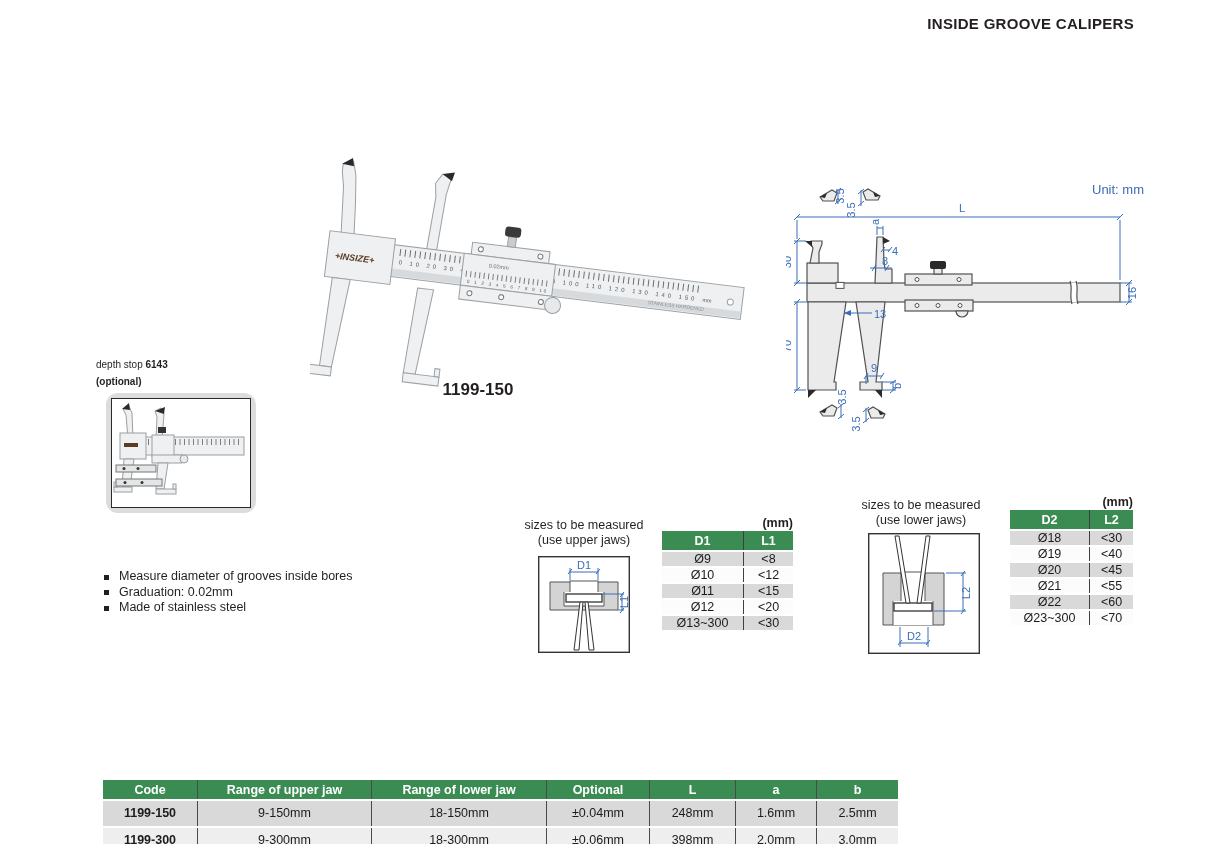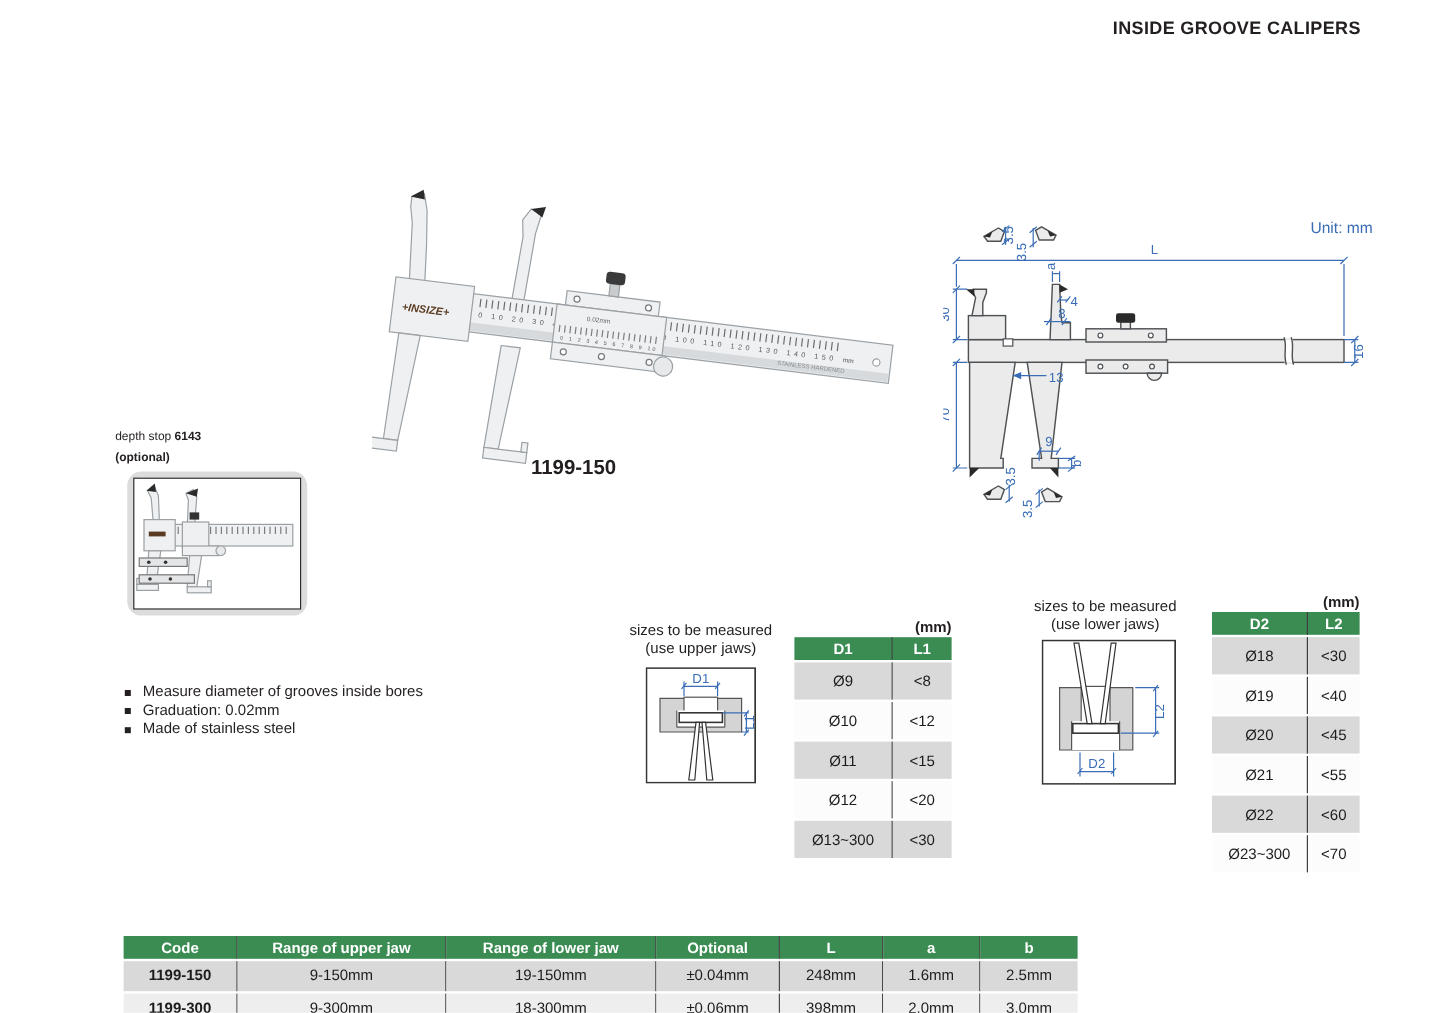--- a/index.html
+++ b/index.html
@@ -27,21 +27,21 @@
   #diag-upper{left:538px;top:556px;}
   #diag-lower{left:868px;top:533px;}
   .mmlab{font-size:12.5px;font-weight:bold;}
   #mm-upper{left:662px;top:516px;width:131px;text-align:right;}
   #mm-lower{left:1010px;top:495px;width:123px;text-align:right;}
   
   table{border-collapse:separate;border-spacing:0 2px;}
   th{background:#3b8c52;color:#fff;font-weight:bold;}
   .mini{table-layout:fixed;}
   .mini th{font-size:12.5px;height:19px;padding:0;text-align:center;}
-  .mini td{font-size:12.5px;height:31px;padding:0;text-align:center;background:#d9d9d9;color:#1c1c1c;}
+  .mini td{font-size:12.5px;height:14px;padding:0;text-align:center;background:#d9d9d9;color:#1c1c1c;}
   .mini tbody tr:nth-child(even) td{background:#fcfcfc;}
   .mini th:first-child,.mini td:first-child{border-right:1px solid #3f3f3f;}
   #tbl-upper{left:662px;top:529px;width:131px;}
   #tbl-lower{left:1010px;top:508px;width:123px;}
   .spec{table-layout:fixed;}
   .spec th{font-size:12.5px;height:19px;padding:0;text-align:center;}
   .spec td{font-size:12.5px;height:24.5px;padding:0;text-align:center;background:#d9d9d9;color:#1c1c1c;}
   .spec tbody tr:nth-child(even) td{background:#eeeeee;}
   .spec th:not(:last-child),.spec td:not(:last-child){border-right:1px solid #4a4a4a;}
   .spec td:first-child{font-weight:bold;}
@@ -411,21 +411,21 @@
       <th>Optional</th>
       <th>L</th>
       <th>a</th>
       <th>b</th>
     </tr>
   </thead>
   <tbody>
     <tr>
       <td>1199-150</td>
       <td>9-150mm</td>
-      <td>19-150mm</td>
+      <td>18-150mm</td>
       <td>±0.04mm</td>
       <td>248mm</td>
       <td>1.6mm</td>
       <td>2.5mm</td>
     </tr>
     <tr>
       <td>1199-300</td>
       <td>9-300mm</td>
       <td>18-300mm</td>
       <td>±0.06mm</td>

